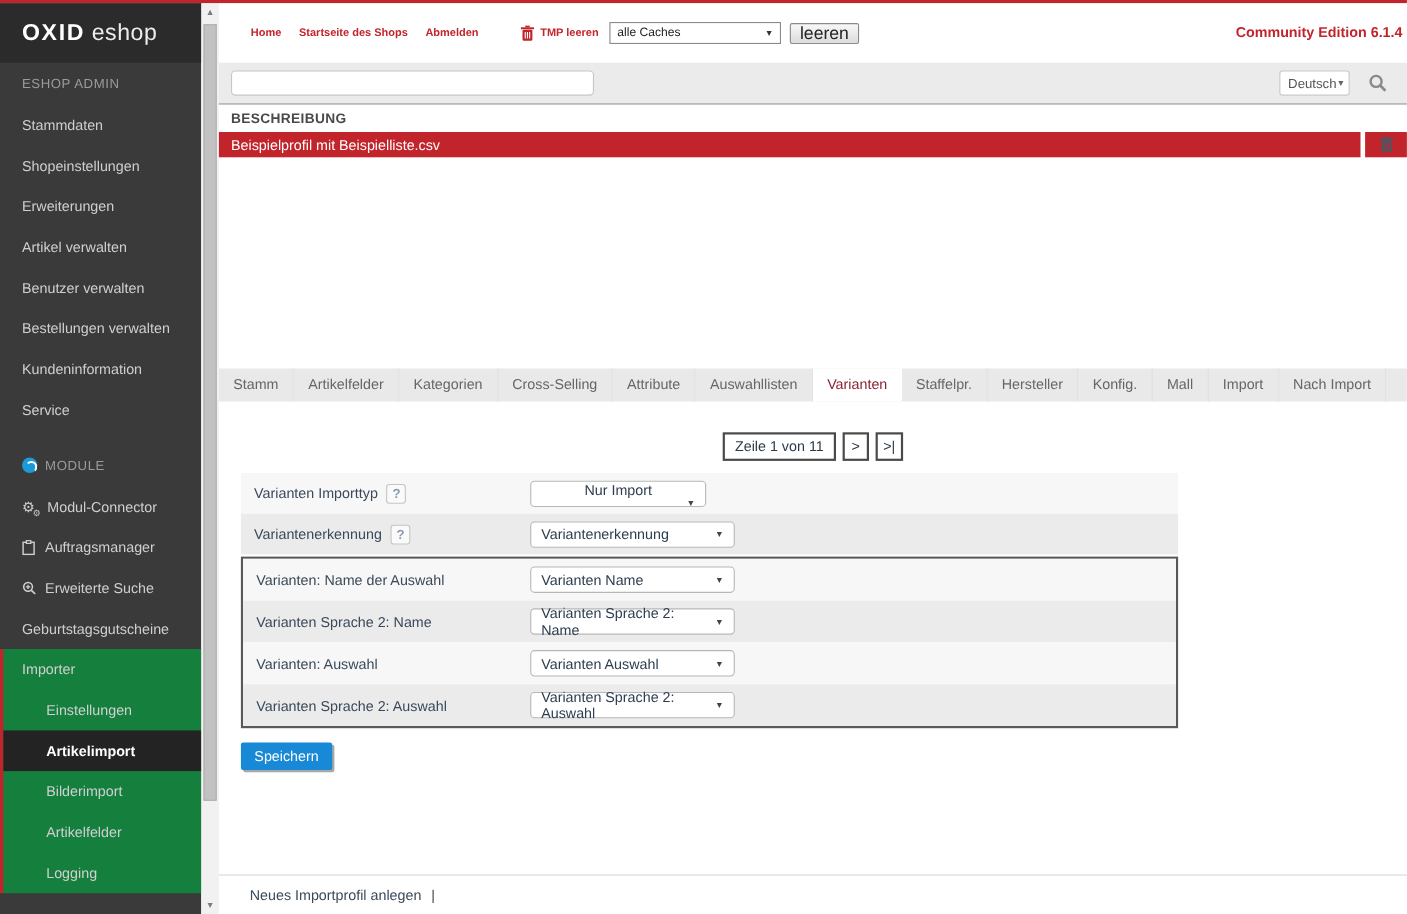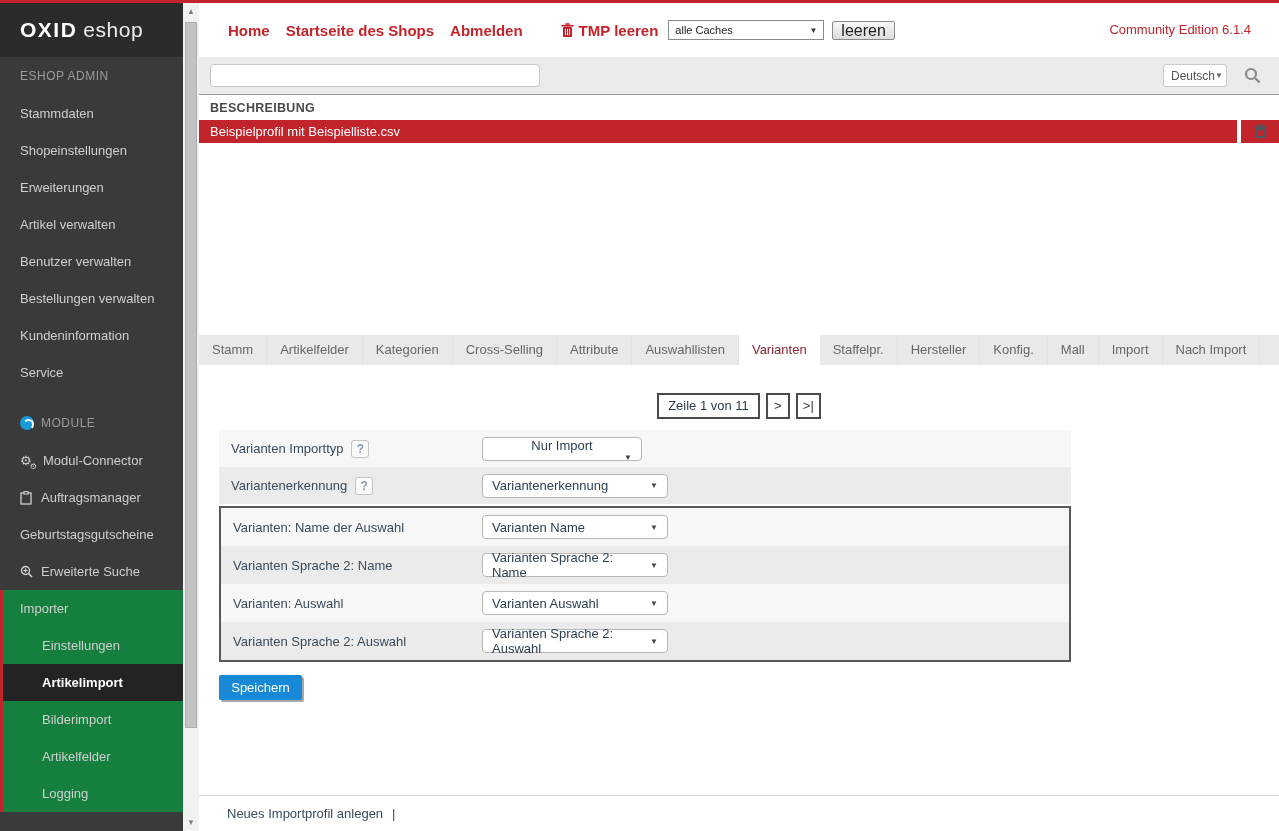--- a/index.html
+++ b/index.html
@@ -30,28 +30,28 @@
   .vscroll { position:absolute; left:183px; top:3px; width:16px; height:828px; background:#f1f1f1; }
   .vscroll .arr { position:absolute; left:0; width:16px; text-align:center; font-size:8px; color:#7c7c7c; cursor:pointer; }
   .vscroll .arr.up { top:4px; }
   .vscroll .arr.down { bottom:4px; }
   .vscroll .thumb { position:absolute; left:2px; top:19px; width:12px; height:706px; background:#c2c2c2; border:1px solid #aeaeae; cursor:pointer; }
 
   
   .content { position:absolute; left:199px; top:3px; width:1080px; height:828px; background:#fff; }
 
   .topbar { height:54px; display:flex; align-items:center; padding-left:29px; position:relative; }
-  .topbar a { color:#c2242c; font-weight:bold; font-size:15px; text-decoration:none; cursor:pointer; }
+  .topbar a { color:#c2242c; font-weight:bold; font-size:10px; text-decoration:none; cursor:pointer; }
   .nav-gap { margin-left:16px; }
   .tmp-wrap { margin-left:38px; display:flex; align-items:center; gap:5px; cursor:pointer; }
   .mock-select { background:#fff; border:1px solid #8a8a8a; height:20px; display:flex; align-items:center; font-size:11px; color:#222; padding:0 6px; position:relative; cursor:pointer; }
   .cache-select { width:156px; margin-left:10px; }
   .mock-select .car { margin-left:auto; font-size:8px; color:#333; }
   .leeren-btn { margin-left:8px; height:19px; font-size:16px; color:#222; background:linear-gradient(#f8f8f8,#dcdcdc); border:1px solid #8a8a8a; border-radius:2px; padding:0 8px; cursor:pointer; font-family:inherit; }
-  .edition { position:absolute; right:28px; top:19px; color:#c2242c; font-weight:normal; font-size:13px; }
+  .edition { position:absolute; right:4px; top:19px; color:#c2242c; font-weight:bold; font-size:13px; }
 
   .toolbar { height:38px; background:#ebebeb; border-bottom:1px solid #9a9a9a; display:flex; align-items:center; padding:0 18px 0 11px; }
   .search-input { width:330px; height:23px; border:1px solid #c6c6c6; border-radius:4px; background:#fff; padding:0 8px; font-size:12px; font-family:inherit; color:#333; outline:none; }
   .toolbar-right { margin-left:auto; display:flex; align-items:center; gap:17px; }
   .lang-select { width:64px; height:23px; border:1px solid #c9c9c9; border-radius:3px; background:#fff; display:flex; align-items:center; font-size:12px; color:#555; padding:0 7px; cursor:pointer; }
   .lang-select .car { margin-left:auto; font-size:8px; color:#666; }
 
   .list-header { height:25px; display:flex; align-items:center; padding-left:11px; font-size:12.5px; font-weight:bold; color:#4a4a4a; letter-spacing:0.3px; }
   .list-row { height:23px; display:flex; }
   .list-row .main { flex:1; background:#c2242c; color:#fff; font-size:13px; display:flex; align-items:center; padding-left:11px; cursor:pointer; }
@@ -119,32 +119,32 @@
   <div class="side-item">
     <span class="svg-ic">
       <svg width="12" height="14" viewBox="0 0 12 14">
           <rect x="1" y="2" width="10" height="11" fill="none" stroke="#d0d0d0" stroke-width="1.3"></rect>
           <rect x="4" y="0.5" width="4" height="2.5" fill="#3a3a3a" stroke="#d0d0d0" stroke-width="1.1"></rect>
         </svg>
     </span>
     <span>Auftragsmanager</span>
   </div>
   <div class="side-item">
-    <span>Geburtstagsgutscheine</span>
-  </div>
-  <div class="side-item">
     <span class="svg-ic">
       <svg width="13" height="13" viewBox="0 0 13 13">
           <circle cx="5.5" cy="5.5" r="4" fill="none" stroke="#d0d0d0" stroke-width="1.4"></circle>
           <line x1="8.6" y1="8.6" x2="12" y2="12" stroke="#d0d0d0" stroke-width="1.6"></line>
           <line x1="3.5" y1="5.5" x2="7.5" y2="5.5" stroke="#d0d0d0" stroke-width="1.2"></line>
           <line x1="5.5" y1="3.5" x2="5.5" y2="7.5" stroke="#d0d0d0" stroke-width="1.2"></line>
         </svg>
     </span>
     <span>Erweiterte Suche</span>
+  </div>
+  <div class="side-item">
+    <span>Geburtstagsgutscheine</span>
   </div>
 
   <div class="importer-block">
     <div class="side-item">Importer</div>
     <div class="side-item sub">Einstellungen</div>
     <div class="side-item sub active">Artikelimport</div>
     <div class="side-item sub">Bilderimport</div>
     <div class="side-item sub">Artikelfelder</div>
     <div class="side-item sub">Logging</div>
   </div>

